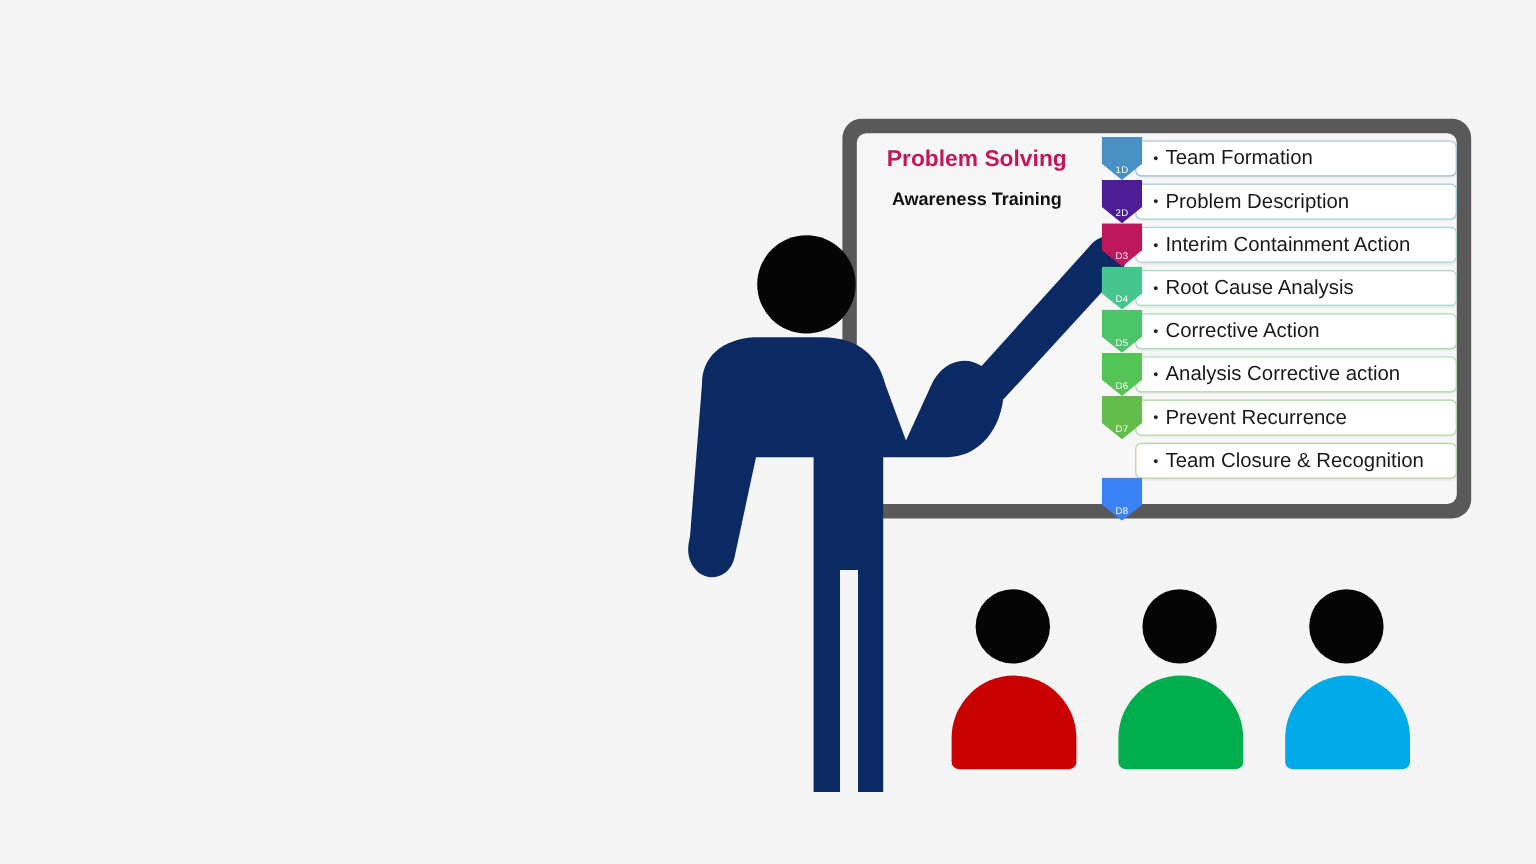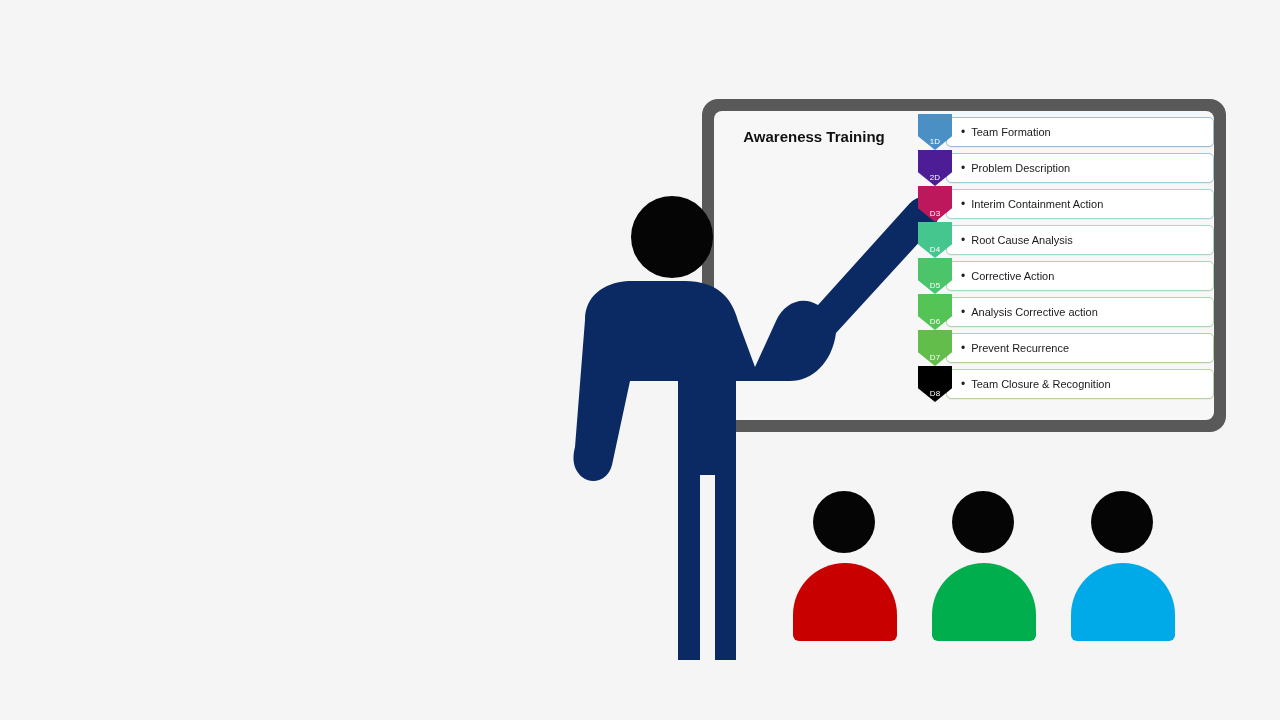--- a/index.html
+++ b/index.html
@@ -111,21 +111,21 @@
     box-shadow: 0 1px 1px rgba(0,0,0,0.05);
   }
   .step-bullet {
     color: #222;
     font-size: 12px;
     margin-left: 14px;
     margin-right: 6px;
     line-height: 1;
   }
   .step-text {
-    font-size: 11px;
+    font-size: 17px;
     color: #1a1a1a;
     white-space: nowrap;
   }
 
   
   #presenter {
     position: absolute;
     left: 540px;
     top: 185px;
     width: 400px;
@@ -162,20 +162,21 @@
 </style>
 </head>
 <body>
 
 <div id="stage" style="background: rgb(245, 245, 245);">
 
   <div id="board-frame" style="background: rgb(89, 89, 89);"></div>
   <div id="board-panel" style="background: rgb(247, 247, 247);"></div>
 
   <div id="title-block">
+    <div id="title-problem-solving" style="color: rgb(194, 24, 91);">Problem Solving</div>
     <div id="title-awareness" style="color: rgb(17, 17, 17);">Awareness Training</div>
   </div>
 
   <div id="steps">
       <div class="step-row">
         <div class="chev" style="background: rgb(74, 144, 196);">
           <span class="chev-label">1D</span>
         </div>
         <div class="step-box" style="border-color: rgb(155, 188, 214);">
           <span class="step-bullet">•</span>
@@ -230,21 +231,21 @@
       <div class="step-row">
         <div class="chev" style="background: rgb(98, 189, 75);">
           <span class="chev-label">D7</span>
         </div>
         <div class="step-box" style="border-color: rgb(174, 212, 156);">
           <span class="step-bullet">•</span>
           <span class="step-text">Prevent Recurrence</span>
         </div>
       </div>
       <div class="step-row">
-        <div class="chev" style="background: #000000;">
+        <div class="chev" style="background: #3b82f6; margin-top: 32px;">
           <span class="chev-label">D8</span>
         </div>
         <div class="step-box" style="border-color: rgb(181, 210, 160);">
           <span class="step-bullet">•</span>
           <span class="step-text">Team Closure &amp; Recognition</span>
         </div>
       </div>
     </div>
 
   <div id="presenter">

